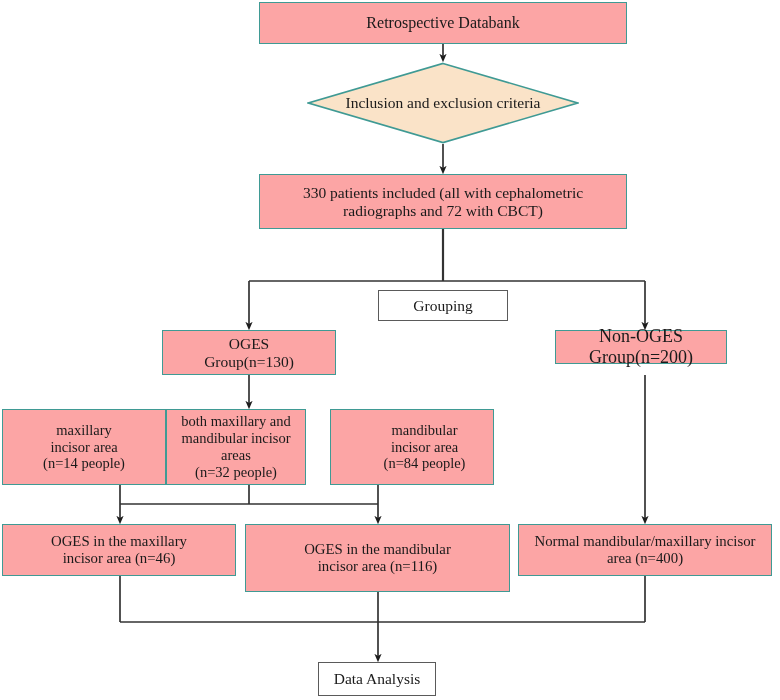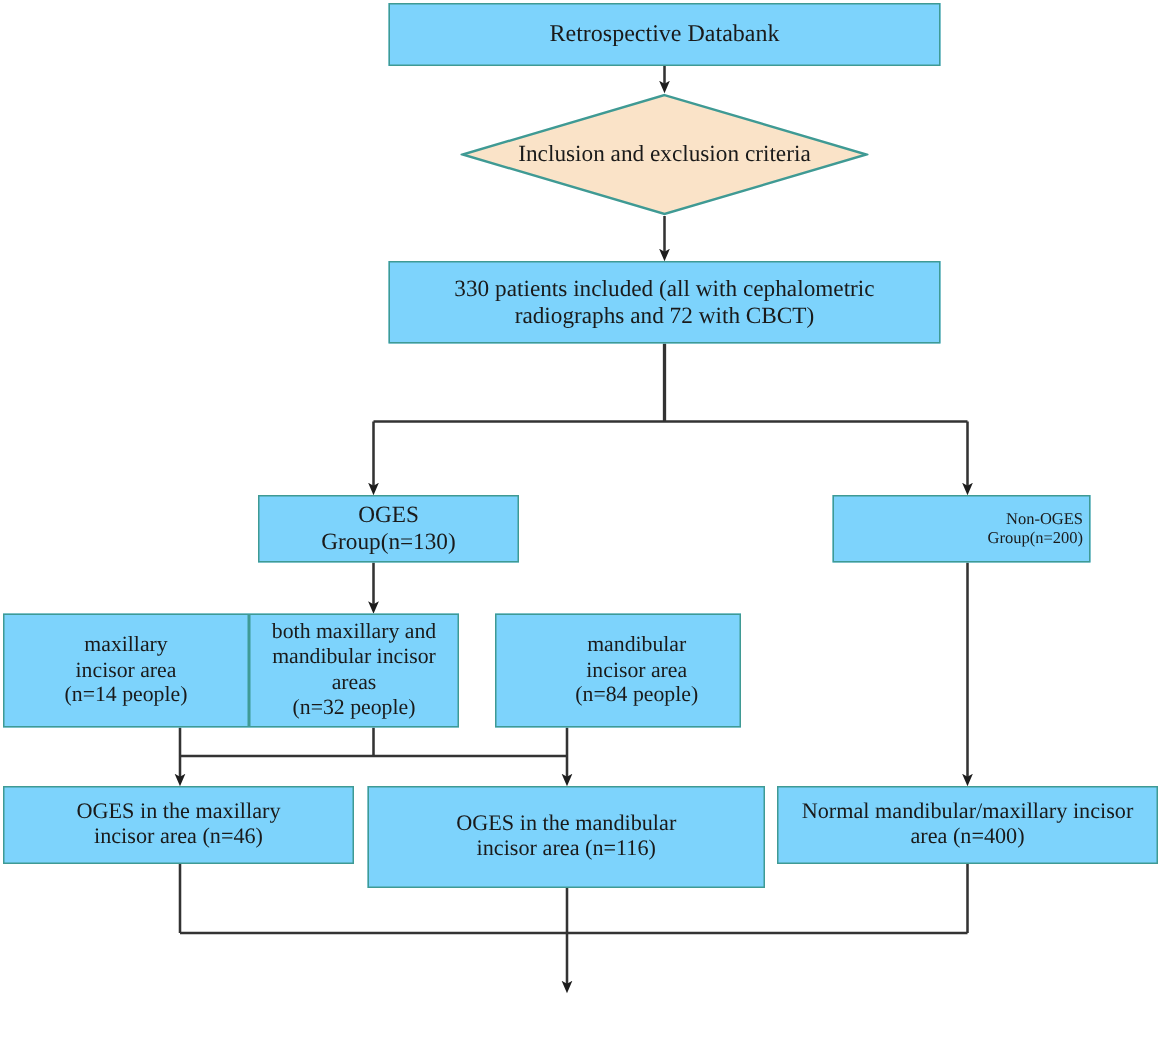--- a/index.html
+++ b/index.html
@@ -9,38 +9,38 @@
     color:#1a1a1a;
   }
   #flow{position:absolute;left:0;top:0;width:780px;height:700px;}
   .svg-layer{position:absolute;left:0;top:0;width:780px;height:700px;pointer-events:none;}
 
   .node{
     position:absolute;
     box-sizing:border-box;
     display:flex;align-items:center;justify-content:center;
     text-align:center;
-    background:#7dd3fc;
+    background:#fca5a5;
     border:1.6px solid #3f9a94;
     line-height:1.16;
     font-size:15.5px;
     padding:2px 4px;
   }
   .node.plain{
     background:#ffffff;
     border:1.4px solid #5a5a5a;
   }
   .node .txt{display:block;width:100%;white-space:pre-line;}
 
   
   #n-databank   {left:259px;  top:2px;   width:368px; height:42px;  font-size:16px;}
   #n-patients   {left:259px;  top:174px; width:368px; height:55px;  font-size:15.5px;}
   #n-grouping   {left:378px;  top:290px; width:130px; height:31px;  font-size:15.5px;}
-  #n-oges       {left:172px;  top:330px; width:174px; height:45px;  font-size:15.5px;}
-  #n-nonoges    {left:555px;  top:330px; width:172px; height:45px;  font-size:11px;text-align:right;}
+  #n-oges       {left:162px;  top:330px; width:174px; height:45px;  font-size:15.5px;}
+  #n-nonoges    {left:555px;  top:330px; width:172px; height:34px;  font-size:18px;}
   #n-max        {left:2px;    top:409px; width:164px; height:76px;  font-size:14.5px;}
   #n-both       {left:166px;  top:409px; width:140px; height:76px;  font-size:14.5px;}
   #n-mand       {left:330px;  top:409px; width:164px; height:76px;  font-size:14.5px;padding-left:29px;}
   #n-res1       {left:2px;    top:524px; width:234px; height:52px;  font-size:14.8px;}
   #n-res2       {left:245px;  top:524px; width:265px; height:68px;  font-size:14.8px;}
   #n-res3       {left:518px;  top:524px; width:254px; height:52px;  font-size:14.8px;}
   #n-analysis   {left:318px;  top:662px; width:118px; height:34px;  font-size:15.5px;}
 
   
   #n-diamond{
@@ -104,20 +104,23 @@
       <polygon points="136,1.4 270.6,41 136,80.6 1.4,41" fill="#fae3c8" stroke="#3f9a94" stroke-width="1.6"></polygon>
     </svg>
     <div class="dlabel">Inclusion and exclusion criteria</div>
   </div>
 
   <div class="node" id="n-patients">
     <span class="txt">330 patients included (all with cephalometric
 radiographs and 72 with CBCT)</span>
   </div>
 
+  <div class="node plain" id="n-grouping">
+    <span class="txt">Grouping</span>
+  </div>
 
   <div class="node" id="n-oges">
     <span class="txt">OGES
 Group(n=130)</span>
   </div>
 
   <div class="node" id="n-nonoges">
     <span class="txt">Non-OGES
 Group(n=200)</span>
   </div>
@@ -149,14 +152,17 @@
   <div class="node" id="n-res2">
     <span class="txt">OGES in the mandibular
 incisor area  (n=116)</span>
   </div>
 
   <div class="node" id="n-res3">
     <span class="txt">Normal mandibular/maxillary incisor
 area (n=400)</span>
   </div>
 
+  <div class="node plain" id="n-analysis">
+    <span class="txt">Data Analysis</span>
+  </div>
 
 </div>
 
 </body></html>

